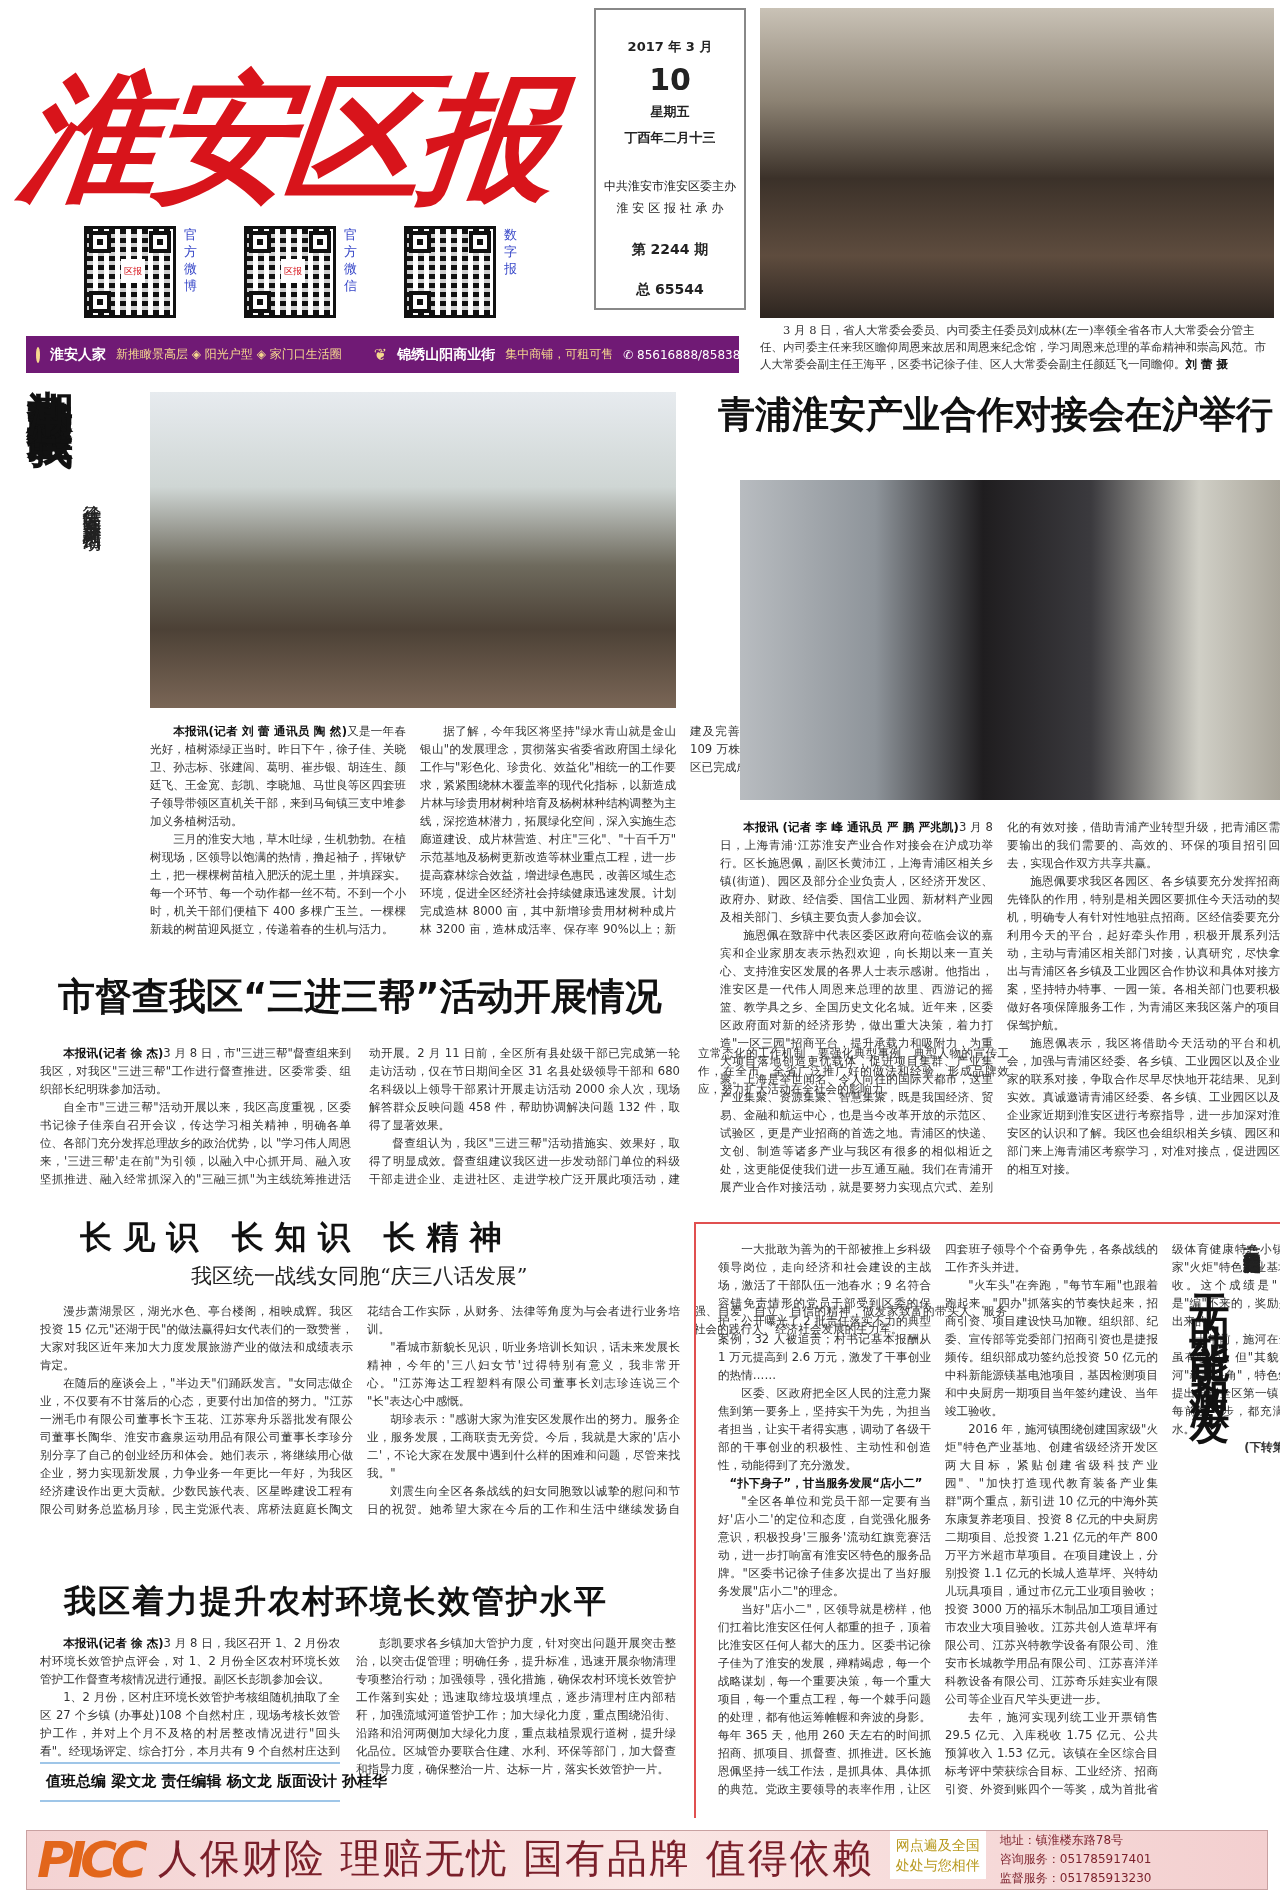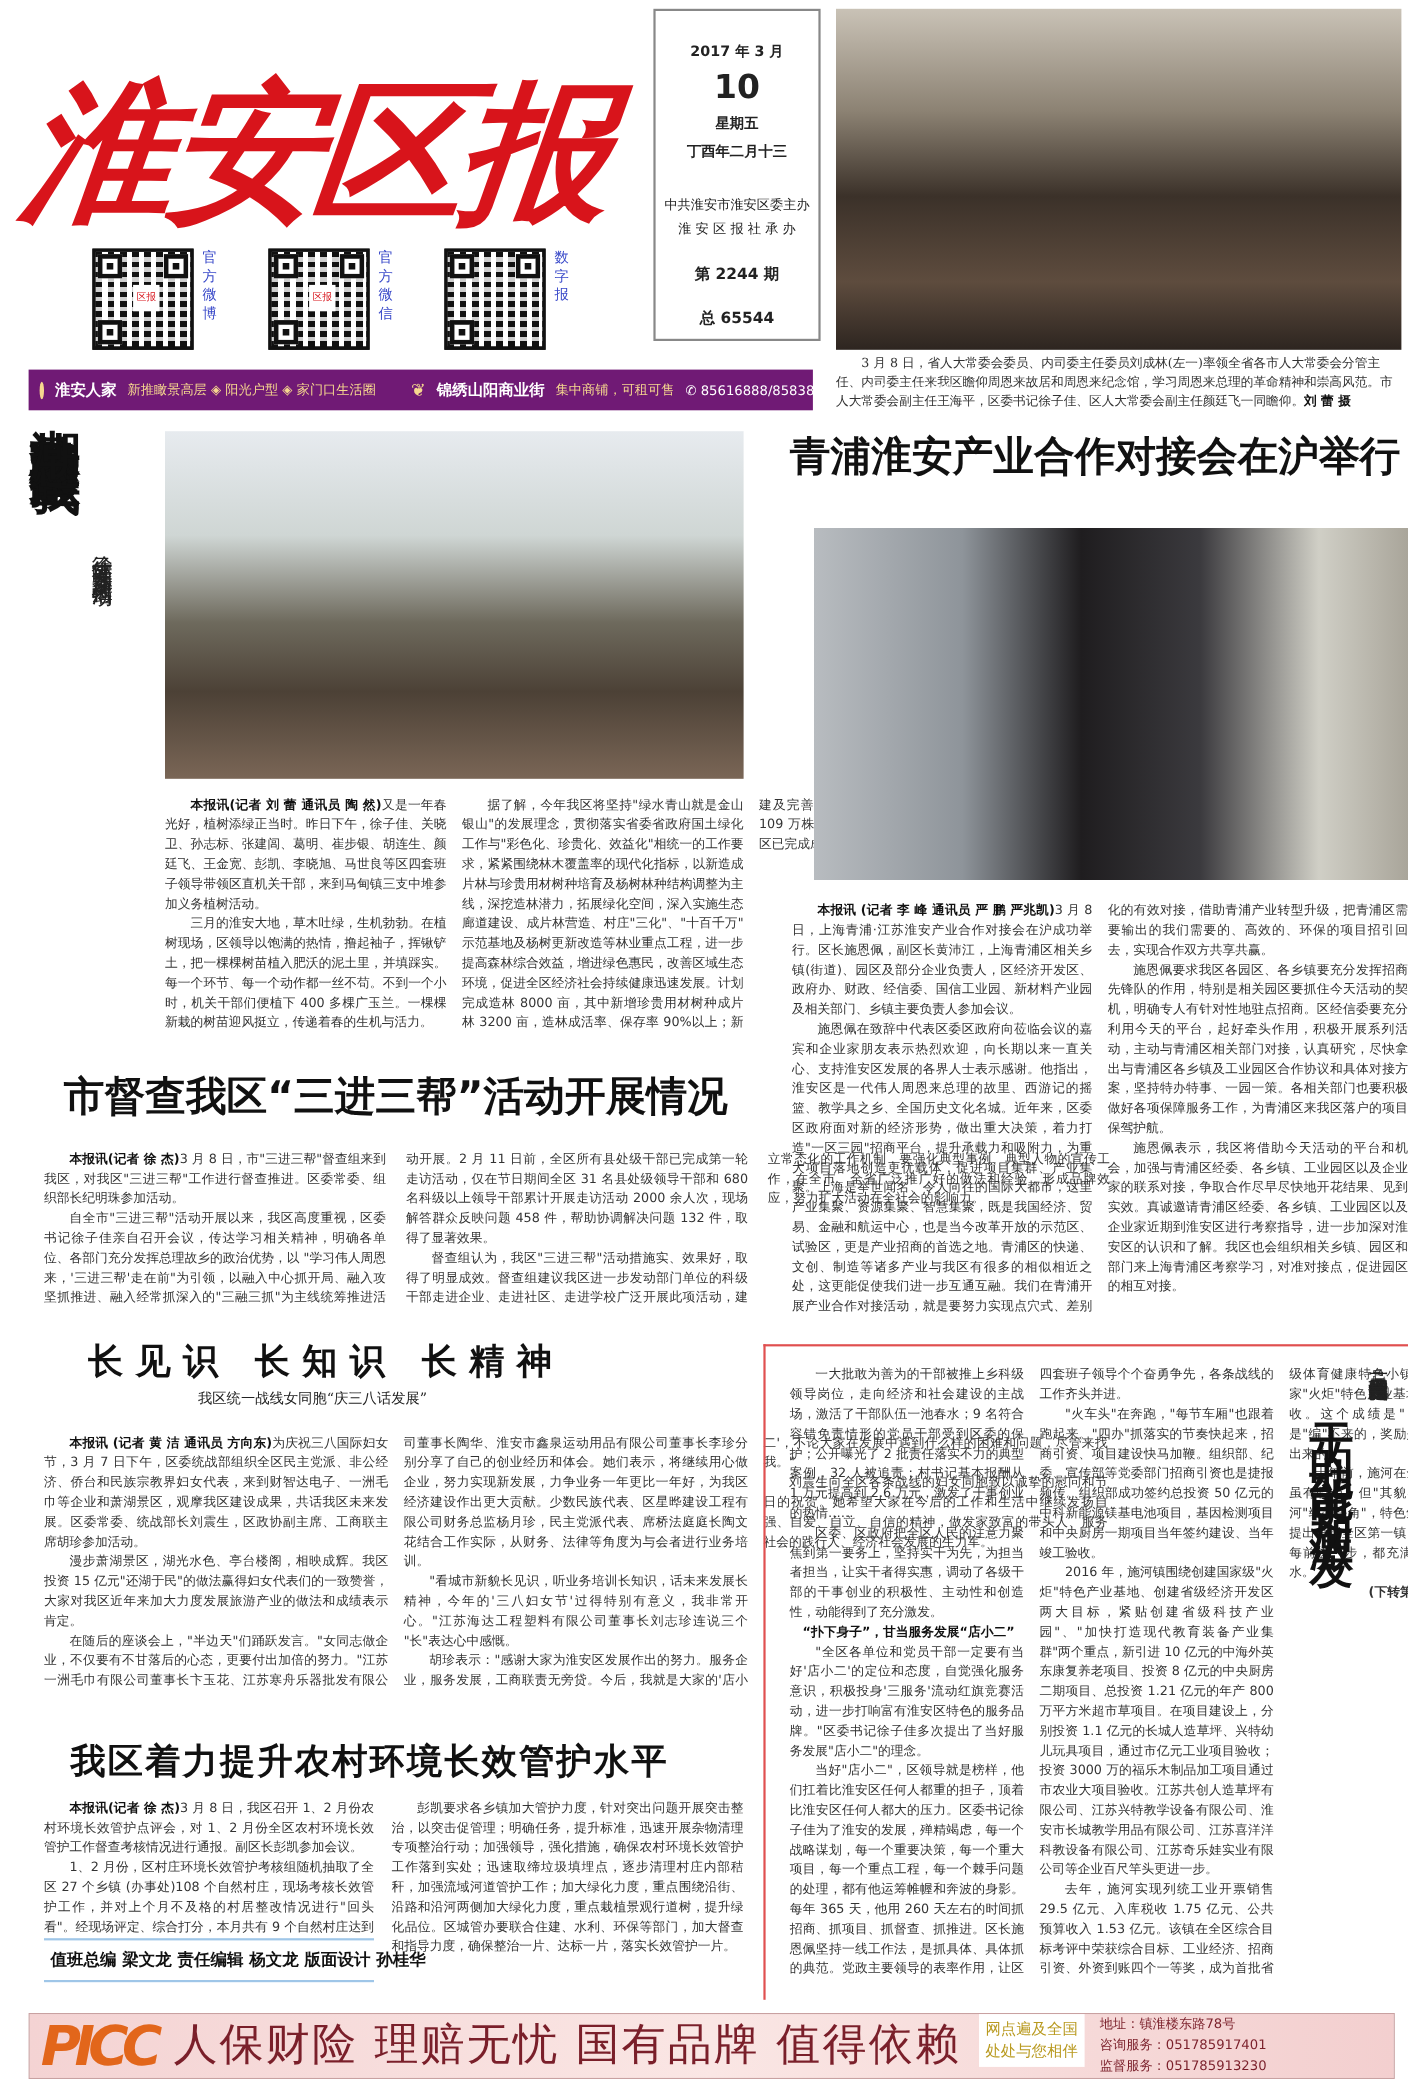--- a/index.html
+++ b/index.html
@@ -116,23 +116,22 @@
 <div class="abs photo" style="left:740px;top:480px;width:540px;height:320px;background:linear-gradient(90deg,#b8bcc0 0%,#8e949a 25%,#1f1d1f 45%,#3b3a3e 65%,#d0cfc6 85%,#a9a59a 100%)"></div>
 <div class="abs" style="left:720px;top:818px;width:560px;column-count:2;column-gap:14px;height:380px">
   <p class="body-text"><span class="lead">本报讯 (记者 李 峰 通讯员 严 鹏 严兆凯)</span><span>3 月 8 日，上海青浦·江苏淮安产业合作对接会在沪成功举行。区长施恩佩，副区长黄沛江，上海青浦区相关乡镇(街道)、园区及部分企业负责人，区经济开发区、政府办、财政、经信委、国信工业园、新材料产业园及相关部门、乡镇主要负责人参加会议。</span></p>
   <p class="body-text">施恩佩在致辞中代表区委区政府向莅临会议的嘉宾和企业家朋友表示热烈欢迎，向长期以来一直关心、支持淮安区发展的各界人士表示感谢。他指出，淮安区是一代伟人周恩来总理的故里、西游记的摇篮、教学具之乡、全国历史文化名城。近年来，区委区政府面对新的经济形势，做出重大决策，着力打造"一区三园"招商平台，提升承载力和吸附力，为重大项目落地创造更优载体，促进项目集群、产业集聚。上海是举世闻名、令人向往的国际大都市，这里产业集聚、资源集聚、智慧集聚，既是我国经济、贸易、金融和航运中心，也是当今改革开放的示范区、试验区，更是产业招商的首选之地。青浦区的快递、文创、制造等诸多产业与我区有很多的相似相近之处，这更能促使我们进一步互通互融。我们在青浦开展产业合作对接活动，就是要努力实现点穴式、差别化的有效对接，借助青浦产业转型升级，把青浦区需要输出的我们需要的、高效的、环保的项目招引回去，实现合作双方共享共赢。</p>
   <p class="body-text">施恩佩要求我区各园区、各乡镇要充分发挥招商先锋队的作用，特别是相关园区要抓住今天活动的契机，明确专人有针对性地驻点招商。区经信委要充分利用今天的平台，起好牵头作用，积极开展系列活动，主动与青浦区相关部门对接，认真研究，尽快拿出与青浦区各乡镇及工业园区合作协议和具体对接方案，坚持特办特事、一园一策。各相关部门也要积极做好各项保障服务工作，为青浦区来我区落户的项目保驾护航。</p>
   <p class="body-text">施恩佩表示，我区将借助今天活动的平台和机会，加强与青浦区经委、各乡镇、工业园区以及企业家的联系对接，争取合作尽早尽快地开花结果、见到实效。真诚邀请青浦区经委、各乡镇、工业园区以及企业家近期到淮安区进行考察指导，进一步加深对淮安区的认识和了解。我区也会组织相关乡镇、园区和部门来上海青浦区考察学习，对准对接点，促进园区的相互对接。</p>
 
 </div>
 
 <div class="abs headline" style="left:80px;top:1216px;font-size:32px;white-space:pre">长 见 识   长 知 识   长 精 神</div>
-<div class="abs" style="left:180px;top:1262px;font-size:13px">我区统一战线女同胞“庆三八话发展”</div>
+<div class="abs" style="left:191px;top:1262px;font-size:21px">我区统一战线女同胞“庆三八话发展”</div>
 <div class="abs" style="left:40px;top:1302px;width:640px;column-count:2;column-gap:14px;height:248px">
-  <p class="body-text"><span class="lead">本报讯 (记者 黄 洁 通讯员 方向东)</span><span>为庆祝三八国际妇女节，3 月 7 日下午，区委统战部组织全区民主党派、非公经济、侨台和民族宗教界妇女代表，来到财智达电子、一洲毛巾等企业和萧湖景区，观摩我区建设成果，共话我区未来发展。区委常委、统战部长刘震生，区政协副主席、工商联主席胡珍参加活动。</span></p>
   <p class="body-text">漫步萧湖景区，湖光水色、亭台楼阁，相映成辉。我区投资 15 亿元"还湖于民"的做法赢得妇女代表们的一致赞誉，大家对我区近年来加大力度发展旅游产业的做法和成绩表示肯定。</p>
   <p class="body-text">在随后的座谈会上，"半边天"们踊跃发言。"女同志做企业，不仅要有不甘落后的心态，更要付出加倍的努力。"江苏一洲毛巾有限公司董事长卞玉花、江苏寒舟乐器批发有限公司董事长陶华、淮安市鑫泉运动用品有限公司董事长李珍分别分享了自己的创业经历和体会。她们表示，将继续用心做企业，努力实现新发展，力争业务一年更比一年好，为我区经济建设作出更大贡献。少数民族代表、区星晔建设工程有限公司财务总监杨月珍，民主党派代表、席桥法庭庭长陶文花结合工作实际，从财务、法律等角度为与会者进行业务培训。</p>
   <p class="body-text">"看城市新貌长见识，听业务培训长知识，话未来发展长精神，今年的'三八妇女节'过得特别有意义，我非常开心。"江苏海达工程塑料有限公司董事长刘志珍连说三个 "长"表达心中感慨。</p>
   <p class="body-text">胡珍表示："感谢大家为淮安区发展作出的努力。服务企业，服务发展，工商联责无旁贷。今后，我就是大家的'店小二'，不论大家在发展中遇到什么样的困难和问题，尽管来找我。"</p>
   <p class="body-text">刘震生向全区各条战线的妇女同胞致以诚挚的慰问和节日的祝贺。她希望大家在今后的工作和生活中继续发扬自强、自爱、自立、自信的精神，做发家致富的带头人、服务社会的践行人、经济社会发展的生力军。</p>
 </div>
 
 <div class="abs headline" style="left:64px;top:1580px;font-size:32px;letter-spacing:2px">我区着力提升农村环境长效管护水平</div>
 <div class="abs" style="left:40px;top:1634px;width:300px;height:110px">
   <p class="body-text"><span class="lead">本报讯(记者 徐 杰)</span><span>3 月 8 日，我区召开 1、2 月份农村环境长效管护点评会，对 1、2 月份全区农村环境长效管护工作督查考核情况进行通报。副区长彭凯参加会议。</span></p>

